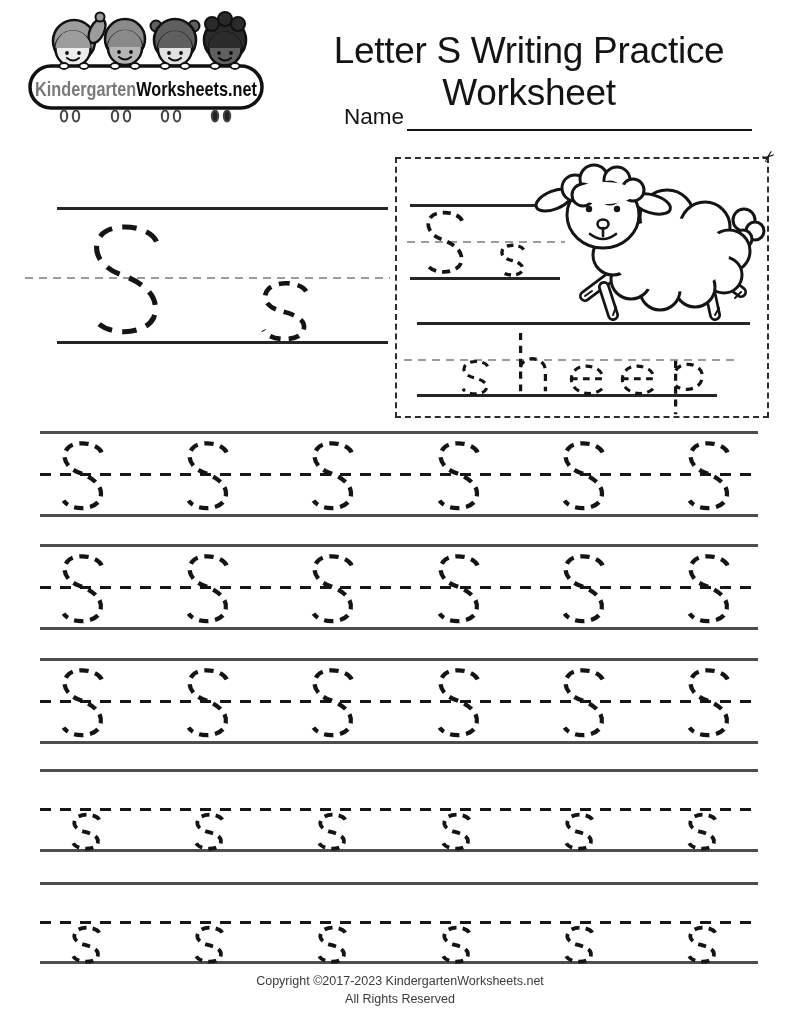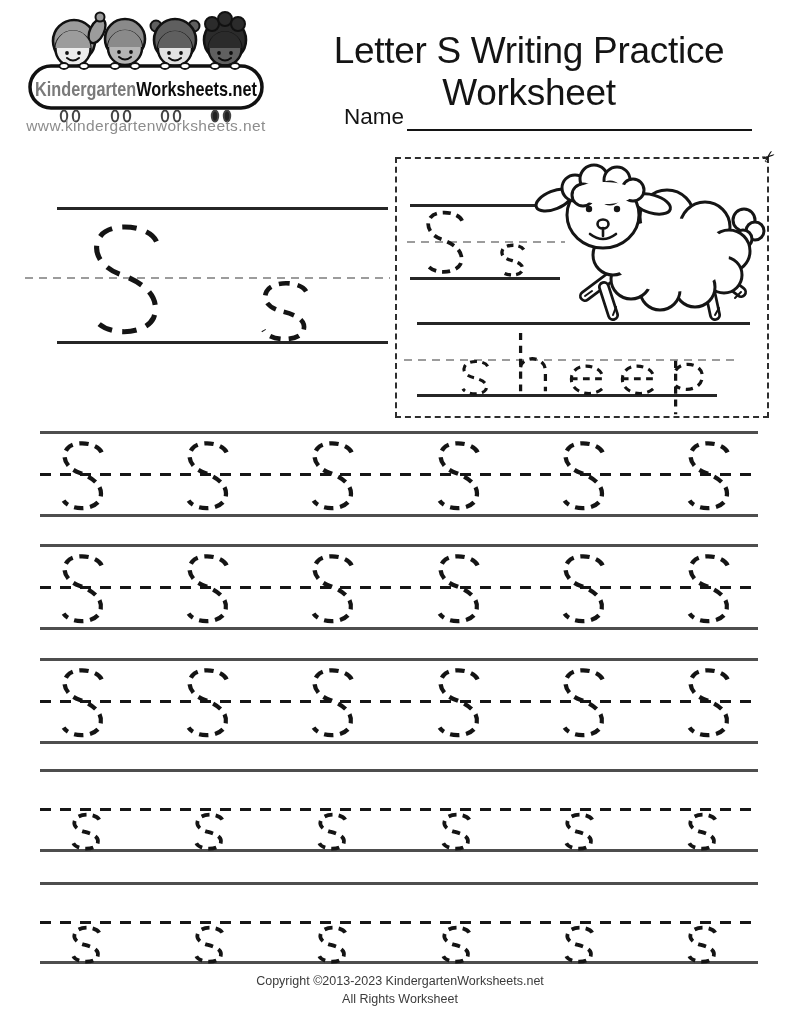--- a/index.html
+++ b/index.html
@@ -137,21 +137,20 @@
         <ellipse cx="50" cy="112" rx="3.2" ry="5.5"></ellipse>
       <ellipse cx="89" cy="112" rx="3.2" ry="5.5"></ellipse>
         <ellipse cx="101" cy="112" rx="3.2" ry="5.5"></ellipse>
       <ellipse cx="139" cy="112" rx="3.2" ry="5.5"></ellipse>
         <ellipse cx="151" cy="112" rx="3.2" ry="5.5"></ellipse>
       <ellipse cx="189" cy="112" rx="3.2" ry="5.5" fill="#222"></ellipse>
         <ellipse cx="201" cy="112" rx="3.2" ry="5.5" fill="#222"></ellipse>
     </g>
     <text x="120" y="92" text-anchor="middle" font-size="20.5" textLength="222" lengthAdjust="spacingAndGlyphs"><tspan fill="#7a7a7a">Kindergarten</tspan><tspan fill="#0c0c0c">Worksheets.net</tspan></text>
   </svg>
-  <div id="logo-url">www.kindergartenworksheets.net</div>
 
   <div id="title">Letter S Writing Practice Worksheet</div>
   <div id="name-label">Name</div>
   <div id="name-line"></div>
 
   <div id="left-example">
     <div class="hline sol-ex" style="left:57px;top:207px;width:331px;"></div>
     <div class="hline dash-gray" style="left:25px;top:277px;width:365px;"></div>
     <div class="hline sol-ex" style="left:57px;top:341px;width:331px;"></div>
     <svg class="trace bigS" viewBox="0 0 56 80" aria-label="S">
@@ -368,17 +367,17 @@
         <svg viewBox="0 0 36 40" class="trace tL" aria-label="s">
           <use href="#p-ls"></use>
         </svg>
         <svg viewBox="0 0 36 40" class="trace tL" aria-label="s">
           <use href="#p-ls"></use>
         </svg>
       </div>
   </div>
 
   <div id="footer">
-    <div>Copyright ©2013-2023 KindergartenWorksheets.net</div>
-    <div>All Rights Worksheet</div>
+    <div>Copyright ©2017-2023 KindergartenWorksheets.net</div>
+    <div>All Rights Reserved</div>
   </div>
 
 </div>
 
 </body></html>

